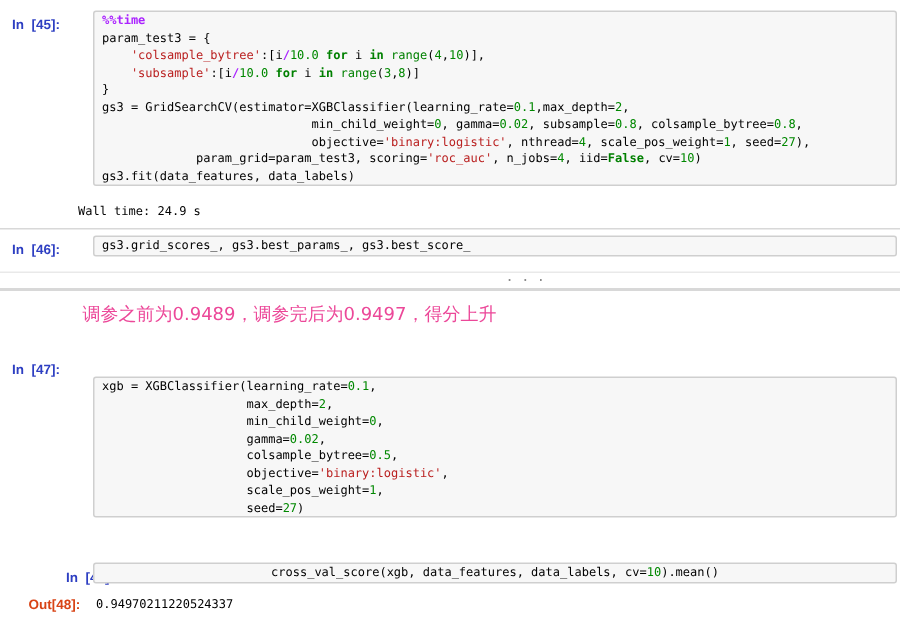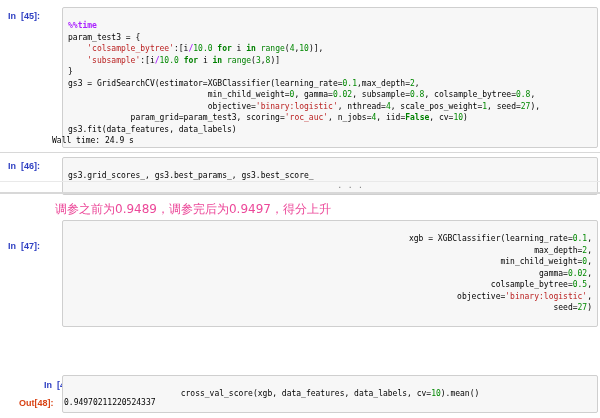--- a/index.html
+++ b/index.html
@@ -2,21 +2,21 @@
 <html><head>
 <meta charset="utf-8">
 <style>
   html,body{margin:0;padding:0;background:#ffffff;}
   #page{position:relative;width:600px;height:418px;background:#ffffff;overflow:hidden;
         font-family:"DejaVu Sans", sans-serif;}
   .prompt{position:absolute;font-family:Liberation Sans, sans-serif;font-size:9px;
           font-weight:bold;white-space:pre;color:#2E3FC2;}
   .prompt.out{color:#D84315;padding-left:12px;}
   .codebox{position:absolute;left:62px;width:524px;background:#F7F7F7;
-           border:1px solid #CFCFCF;border-radius:2px;padding:12px 5px;cursor:text;}
+           border:1px solid #CFCFCF;border-radius:2px;padding:0 5px;cursor:text;}
   .cm-line{font-family:"DejaVu Sans Mono", monospace;font-size:8px;line-height:11.5px;
            height:11.5px;white-space:pre;color:#000;}
   .tk-p{color:#000000;}
   .tk-k{color:#008000;font-weight:bold;}
   .tk-b{color:#008000;}
   .tk-n{color:#008800;}
   .tk-s{color:#BA2121;}
   .tk-o{color:#AA22FF;font-weight:bold;}
   .tk-m{color:#AA22FF;font-weight:bold;}
   .output-text{position:absolute;font-family:"DejaVu Sans Mono", monospace;font-size:8px;
@@ -58,27 +58,28 @@
 
   <div class="sep-light" style="top:181px;"></div>
   <div class="dots" style="left:337px;top:180px;">...</div>
   <div class="sep-thick" style="top:192px;"></div>
 
   <div>
     <div class="md-text" style="left:55px;top:201px;">调参之前为0.9489，调参完后为0.9497，得分上升</div>
   </div>
 
   <div class="prompt" style="left:8px;top:241px;">In  [47]:</div>
-  <div class="codebox" style="top:220px;text-align:right;">
+  <div class="codebox" style="top:251px;">
       <div class="cm-line"><span class="tk-p">xgb = XGBClassifier(learning_rate=</span><span class="tk-n">0.1</span><span class="tk-p">,</span></div>
       <div class="cm-line"><span class="tk-p">                    max_depth=</span><span class="tk-n">2</span><span class="tk-p">,</span></div>
       <div class="cm-line"><span class="tk-p">                    min_child_weight=</span><span class="tk-n">0</span><span class="tk-p">,</span></div>
       <div class="cm-line"><span class="tk-p">                    gamma=</span><span class="tk-n">0.02</span><span class="tk-p">,</span></div>
       <div class="cm-line"><span class="tk-p">                    colsample_bytree=</span><span class="tk-n">0.5</span><span class="tk-p">,</span></div>
       <div class="cm-line"><span class="tk-p">                    objective=</span><span class="tk-s">'binary:logistic'</span><span class="tk-p">,</span></div>
+      <div class="cm-line"><span class="tk-p">                    scale_pos_weight=</span><span class="tk-n">1</span><span class="tk-p">,</span></div>
       <div class="cm-line"><span class="tk-p">                    seed=</span><span class="tk-n">27</span><span class="tk-p">)</span></div>
     </div>
 
   <div class="prompt" style="left:8px;top:380px;margin-left:36px;">In  [48]:</div>
   <div class="codebox" style="top:375px;text-align:center;">
       <div class="cm-line"><span class="tk-p">cross_val_score(xgb, data_features, data_labels, cv=</span><span class="tk-n">10</span><span class="tk-p">).mean()</span></div>
     </div>
   <div class="prompt out" style="left:7px;top:398px;">Out[48]:</div>
   <div class="output-text" style="left:64px;top:398px;">0.94970211220524337</div>
 

